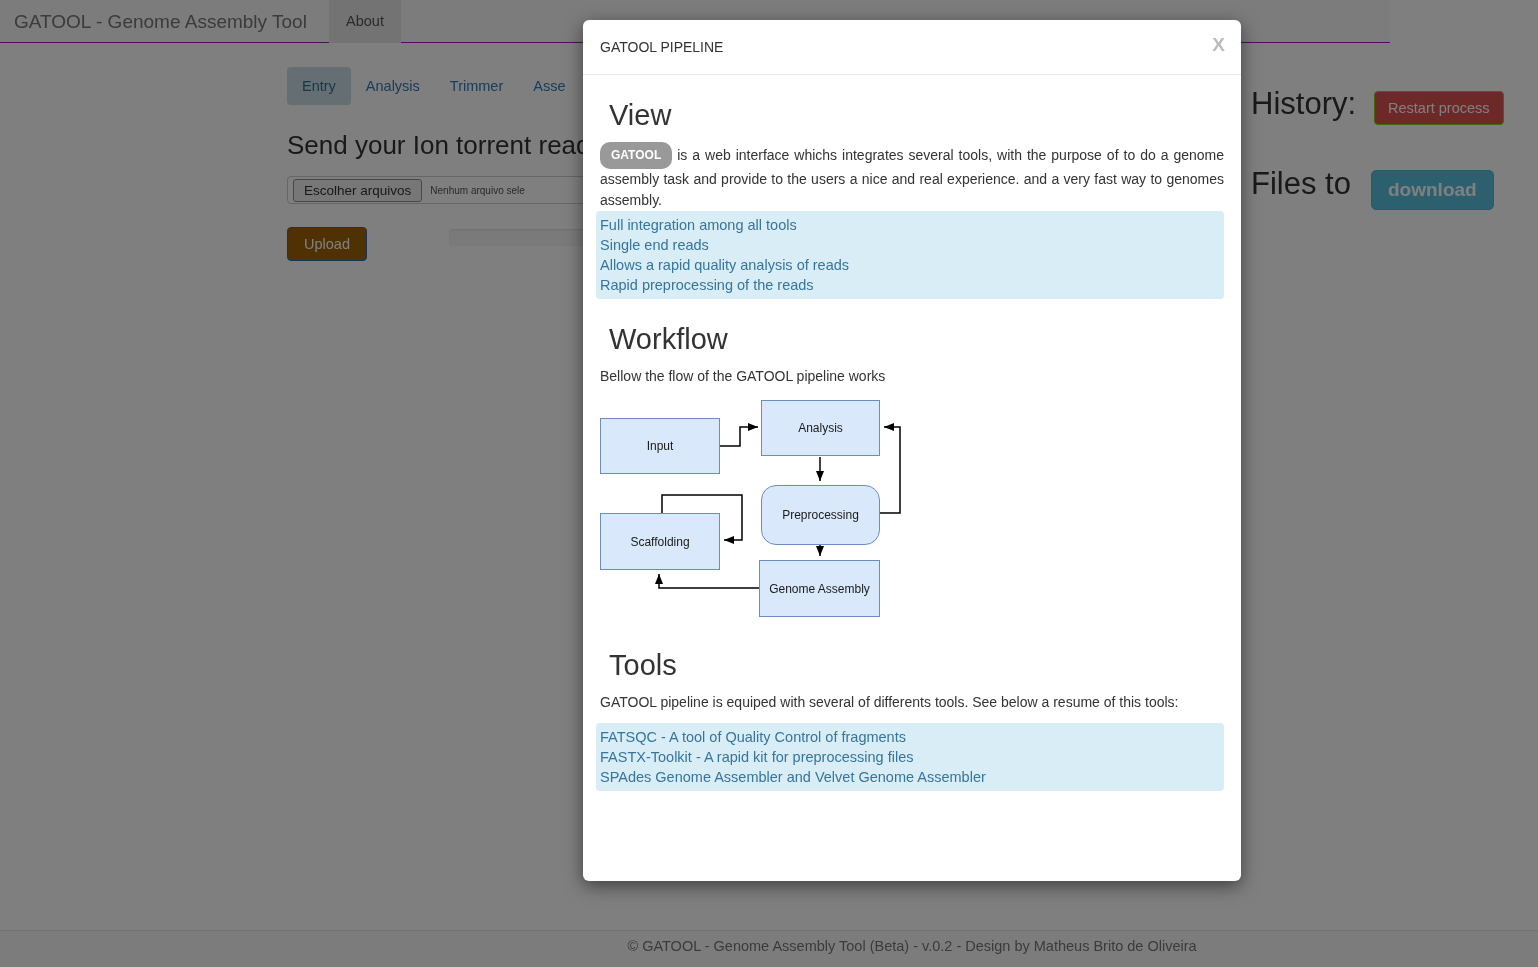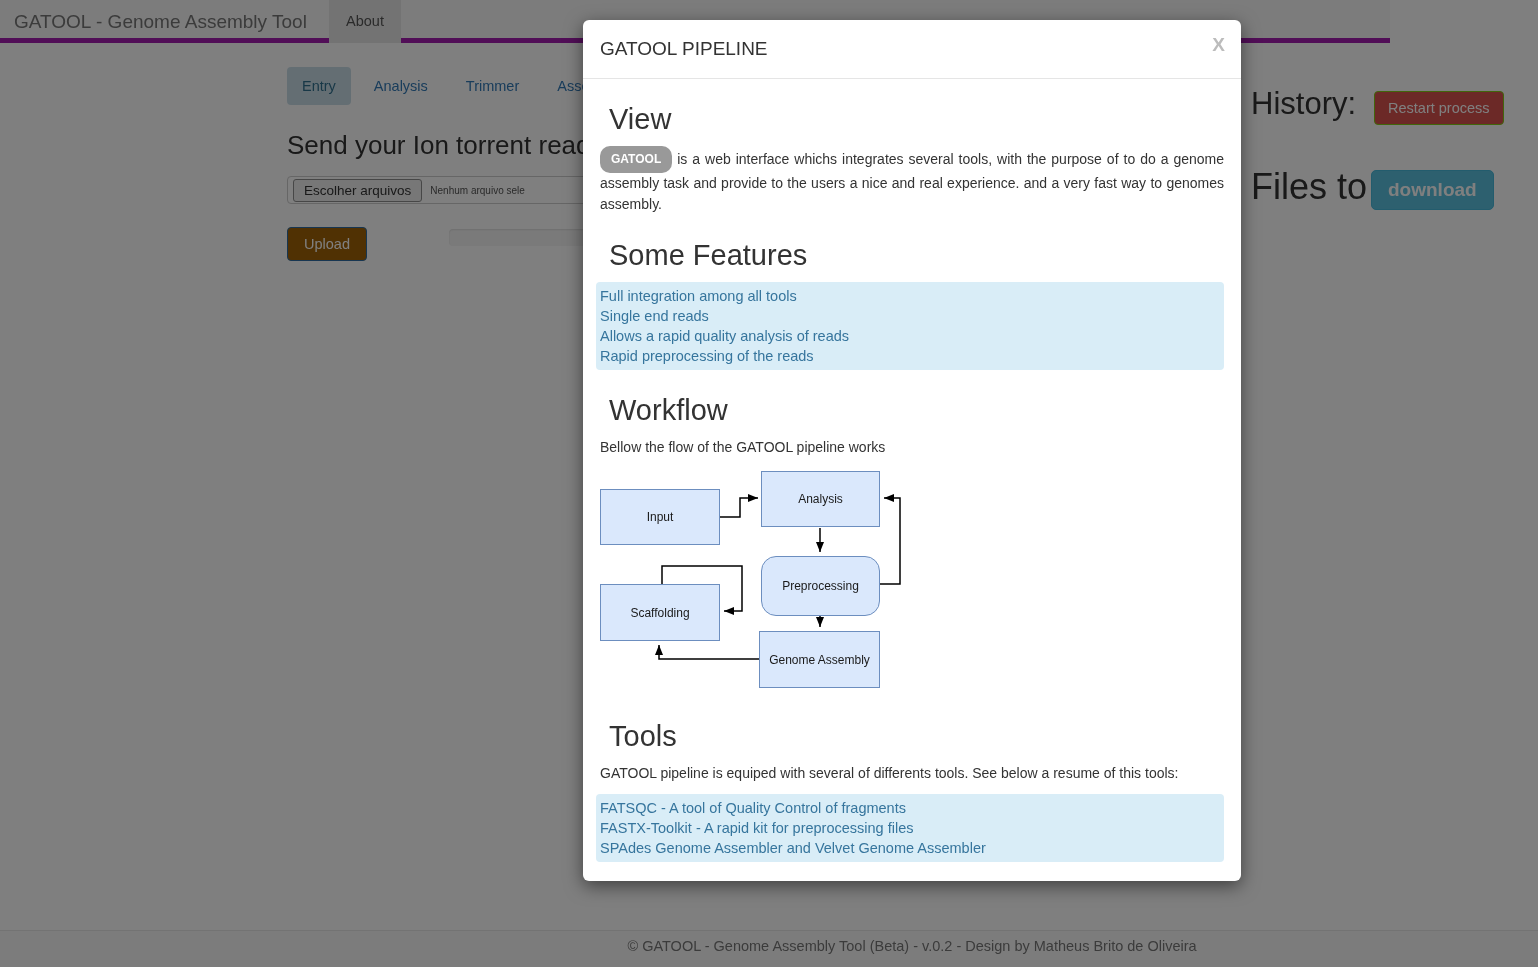--- a/index.html
+++ b/index.html
@@ -1,60 +1,60 @@
 <!DOCTYPE html>
 <html><head>
 <meta charset="utf-8">
 <style>
   * { margin:0; padding:0; box-sizing:border-box; }
   html,body { width:1538px; height:967px; overflow:hidden; }
   body { font-family:"Liberation Sans", sans-serif; background:#fff; position:relative; color:#333; }
 
   
   .page { position:absolute; inset:0; background:#fff; }
-  .navbar { position:absolute; top:0; left:0; width:1390px; height:43px; background:#f8f8f8; border-bottom:5px solid #a21caf; }
+  .navbar { position:absolute; top:0; left:0; width:1390px; height:43px; background:#f8f8f8; border-bottom:1px solid #a21caf; }
   .brand { position:absolute; left:14px; top:0; height:43px; line-height:43px; font-size:19px; color:#777; text-decoration:none; }
   .nav-about { position:absolute; left:329px; top:0; width:72px; height:43px; background:#e7e7e7; color:#555;
                font-size:14.5px; text-align:center; line-height:43px; cursor:pointer; }
 
-  .tabs { position:absolute; left:287px; top:67px; display:flex;gap:8px; }
+  .tabs { position:absolute; left:287px; top:67px; display:flex; }
   .tab { padding:11px 15px; font-size:14.5px; color:#337ab7; border-radius:4px; cursor:pointer; white-space:nowrap; }
   .tab.active { background:#c9dde7; color:#31708f; }
 
   .send-heading { position:absolute; left:287px; top:130px; font-size:26px; font-weight:400; color:#333; white-space:nowrap; }
 
   .file-group { position:absolute; left:287px; top:176px; width:340px; height:28px; background:#fff;
                 border:1px solid #ccc; border-radius:4px; display:flex; align-items:center; padding-left:5px; }
   .file-btn { font-size:13.5px; color:#333; background:#eee; border:1px solid #8f8f8f; border-radius:3px;
               padding:3px 10px; margin-right:8px; white-space:nowrap; cursor:pointer; }
   .file-status { font-size:10px; color:#555; white-space:nowrap; }
 
   .upload-btn { position:absolute; left:287px; top:227px; background:#a16207; border:1px solid #2e6da4;
                 border-radius:4px; color:#fff; font-size:14.5px; padding:8px 16px; cursor:pointer; }
   .progress { position:absolute; left:449px; top:229px; width:300px; height:17px; background:#f5f5f5;
               border-radius:4px; box-shadow:inset 0 1px 2px rgba(0,0,0,.1); }
 
   .history-label { position:absolute; left:1251px; top:86px; font-size:31px; color:#333; white-space:nowrap; }
   .restart-btn { position:absolute; left:1374px; top:91px; background:#d9534f; border:1px solid #84cc16;
                  border-radius:4px; color:#fff; font-size:14.5px; padding:8px 13px; cursor:pointer; }
-  .filesto-label { position:absolute; left:1251px; top:166px; font-size:36px; color:#333; white-space:nowrap; }
+  .filesto-label { position:absolute; left:1251px; top:166px; font-size:31px; color:#333; white-space:nowrap; }
   .download-btn { position:absolute; left:1371px; top:170px; background:#5bc0de; border:1px solid #46b8da;
                   border-radius:5px; color:#fff; font-size:19px; font-weight:bold; padding:8px 16px; cursor:pointer; }
 
   .footer { position:absolute; top:930px; left:0; width:1538px; height:37px; background:#f9f9f9; border-top:1px solid #e7e7e7; }
   .footer-text { position:absolute; left:583px; top:7px; width:658px; text-align:center; color:#777; font-size:14.5px; white-space:nowrap; }
 
   
   .backdrop { position:absolute; inset:0; background:rgba(0,0,0,0.5); z-index:10; }
 
   
   .modal { position:absolute; left:583px; top:20px; width:658px; height:861px; background:#fff;
            border-radius:6px; box-shadow:0 5px 18px rgba(0,0,0,.5); z-index:20; overflow:hidden; }
   .modal-header { position:relative; padding:18px 17px; border-bottom:1px solid #e5e5e5; }
-  .modal-title { font-size:19px; color:#333; font-weight:500; }
+  .modal-title { font-size:14px; color:#333; font-weight:500; }
   .modal-close { position:absolute; right:16px; top:14px; font-size:19px; font-weight:bold; color:#bcbcbc; cursor:pointer; background:none; border:none; }
   .modal-body { padding:0 17px 30px; }
   .modal-body h2 { font-size:29px; font-weight:500; color:#333; margin:24px 9px 10px; }
   .modal-body p { font-size:14px; line-height:21px; color:#333; text-align:justify; }
   .badge { display:inline-block; background:#999; color:#fff; font-size:12px; font-weight:bold;
            padding:3px 11px; border-radius:10px; vertical-align:1px; }
   .info-box { background:#d9edf7; border-radius:4px; padding:4px 8px 4px 4px; margin-left:-4px; }
   .info-box .line { display:block; font-size:14.5px; line-height:20px; color:#36759d; text-decoration:none; cursor:pointer; }
 
   
@@ -110,21 +110,20 @@
 <div class="modal">
   <div class="modal-header">
     <span class="modal-title">GATOOL PIPELINE</span>
     <button class="modal-close">X</button>
   </div>
   <div class="modal-body">
 
     <h2>View</h2>
     <p><span class="badge">GATOOL</span> <span>is a web interface whichs integrates several tools, with the purpose of to do a genome assembly task and provide to the users a nice and real experience. and a very fast way to genomes assembly.</span></p>
 
-    <h2>Some Features</h2>
     <div class="info-box">
       <a class="line">Full integration among all tools</a>
       <a class="line">Single end reads</a>
       <a class="line">Allows a rapid quality analysis of reads</a>
       <a class="line">Rapid preprocessing of the reads</a>
     </div>
 
     <h2>Workflow</h2>
     <p>Bellow the flow of the GATOOL pipeline works</p>
 

